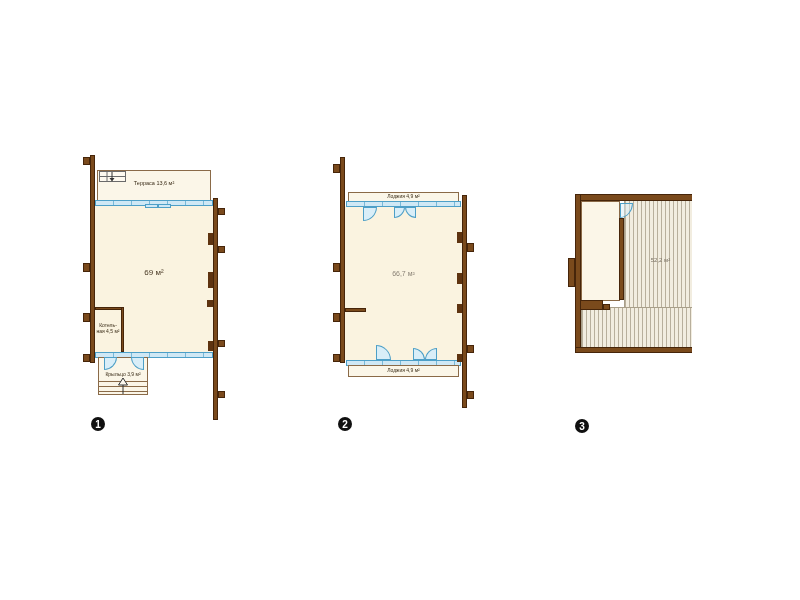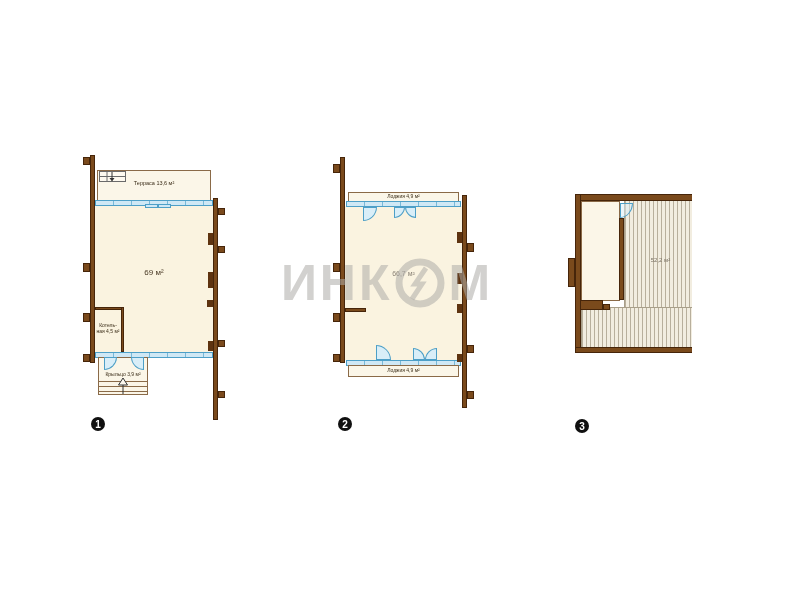--- a/index.html
+++ b/index.html
@@ -168,23 +168,15 @@
     <div class="wall" style="left:702px;top:340px;width:11px;height:31px;"></div>
 
     <div class="wall-dark" style="left:692px;top:223px;width:5px;height:15px;"></div>
     <div class="wall-dark" style="left:692px;top:260px;width:5px;height:22px;"></div>
     <div class="wall-dark" style="left:692px;top:298px;width:5px;height:12px;"></div>
 
     <div class="badge" style="left:575px;top:419px;">3</div>
   </div>
 
   <div class="wm">
-    <div class="wm-brand">
-      <span>ИНК</span>
-      <svg width="50" height="50" viewBox="0 0 50 50">
-        <circle cx="25" cy="25" r="21" fill="none" stroke="rgba(173,171,167,0.55)" stroke-width="7"></circle>
-        <path d="M31 10 L20 26 L27 26 L17 41" fill="none" stroke="rgba(173,171,167,0.55)" stroke-width="5"></path>
-      </svg>
-      <span>М</span>
-    </div>
   </div>
 
 </div>
 
 </body></html>

